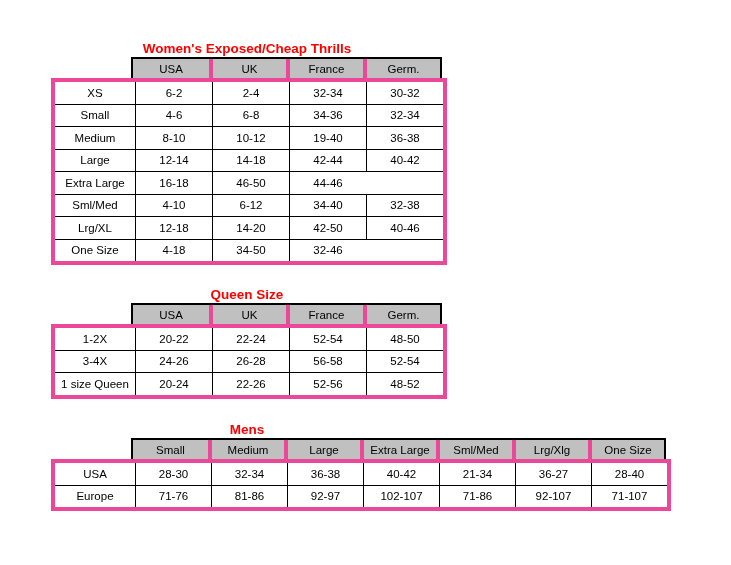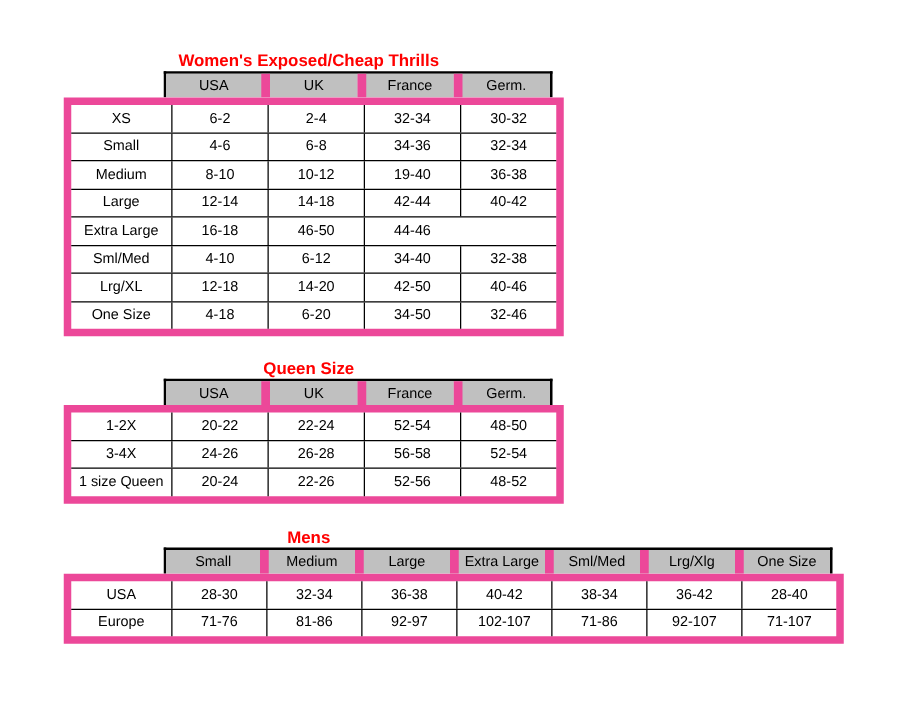--- a/index.html
+++ b/index.html
@@ -35,28 +35,28 @@
     border-bottom: none;
   }
   .hcell {
     height: 19px;
     background: #c0c0c0;
     display: flex;
     align-items: center;
     justify-content: center;
     font-size: 11.5px;
     color: #000000;
-    border-left: 7px solid #ec4899;
+    border-left: 4px solid #ec4899;
   }
   .hcell:first-child { border-left: none; }
 
   
   .tbody {
     display: inline-block;
-    border: 6px solid #ec4899;
+    border: 4px solid #ec4899;
     background: #ffffff;
   }
   .trow {
     display: flex;
     border-top: 1px solid #000000;
   }
   .trow:first-child { border-top: none; }
   .lcell, .dcell {
     height: 21.5px;
     display: flex;
@@ -124,21 +124,20 @@
           <div class="dcell">32-38</div>
         </div><div class="trow">
           <div class="lcell">Lrg/XL</div>
           <div class="dcell">12-18</div>
           <div class="dcell">14-20</div>
           <div class="dcell">42-50</div>
           <div class="dcell">40-46</div>
         </div><div class="trow">
           <div class="lcell">One Size</div>
           <div class="dcell">4-18</div>
-          <div class="dcell">6-20</div>
           <div class="dcell">34-50</div>
           <div class="dcell">32-46</div>
         </div></div>
   </div>
 
   <div class="section section-1 cols-4">
     <div class="chart-title">Queen Size</div>
     <div class="header-row">
         <div class="hcell">USA</div>
         <div class="hcell">UK</div>
@@ -176,22 +175,22 @@
         <div class="hcell">Sml/Med</div>
         <div class="hcell">Lrg/Xlg</div>
         <div class="hcell">One Size</div>
       </div>
     <div class="tbody"><div class="trow">
           <div class="lcell">USA</div>
           <div class="dcell">28-30</div>
           <div class="dcell">32-34</div>
           <div class="dcell">36-38</div>
           <div class="dcell">40-42</div>
-          <div class="dcell">38-34</div>
-          <div class="dcell">36-42</div>
+          <div class="dcell">21-34</div>
+          <div class="dcell">36-27</div>
           <div class="dcell">28-40</div>
         </div><div class="trow">
           <div class="lcell">Europe</div>
           <div class="dcell">71-76</div>
           <div class="dcell">81-86</div>
           <div class="dcell">92-97</div>
           <div class="dcell">102-107</div>
           <div class="dcell">71-86</div>
           <div class="dcell">92-107</div>
           <div class="dcell">71-107</div>

